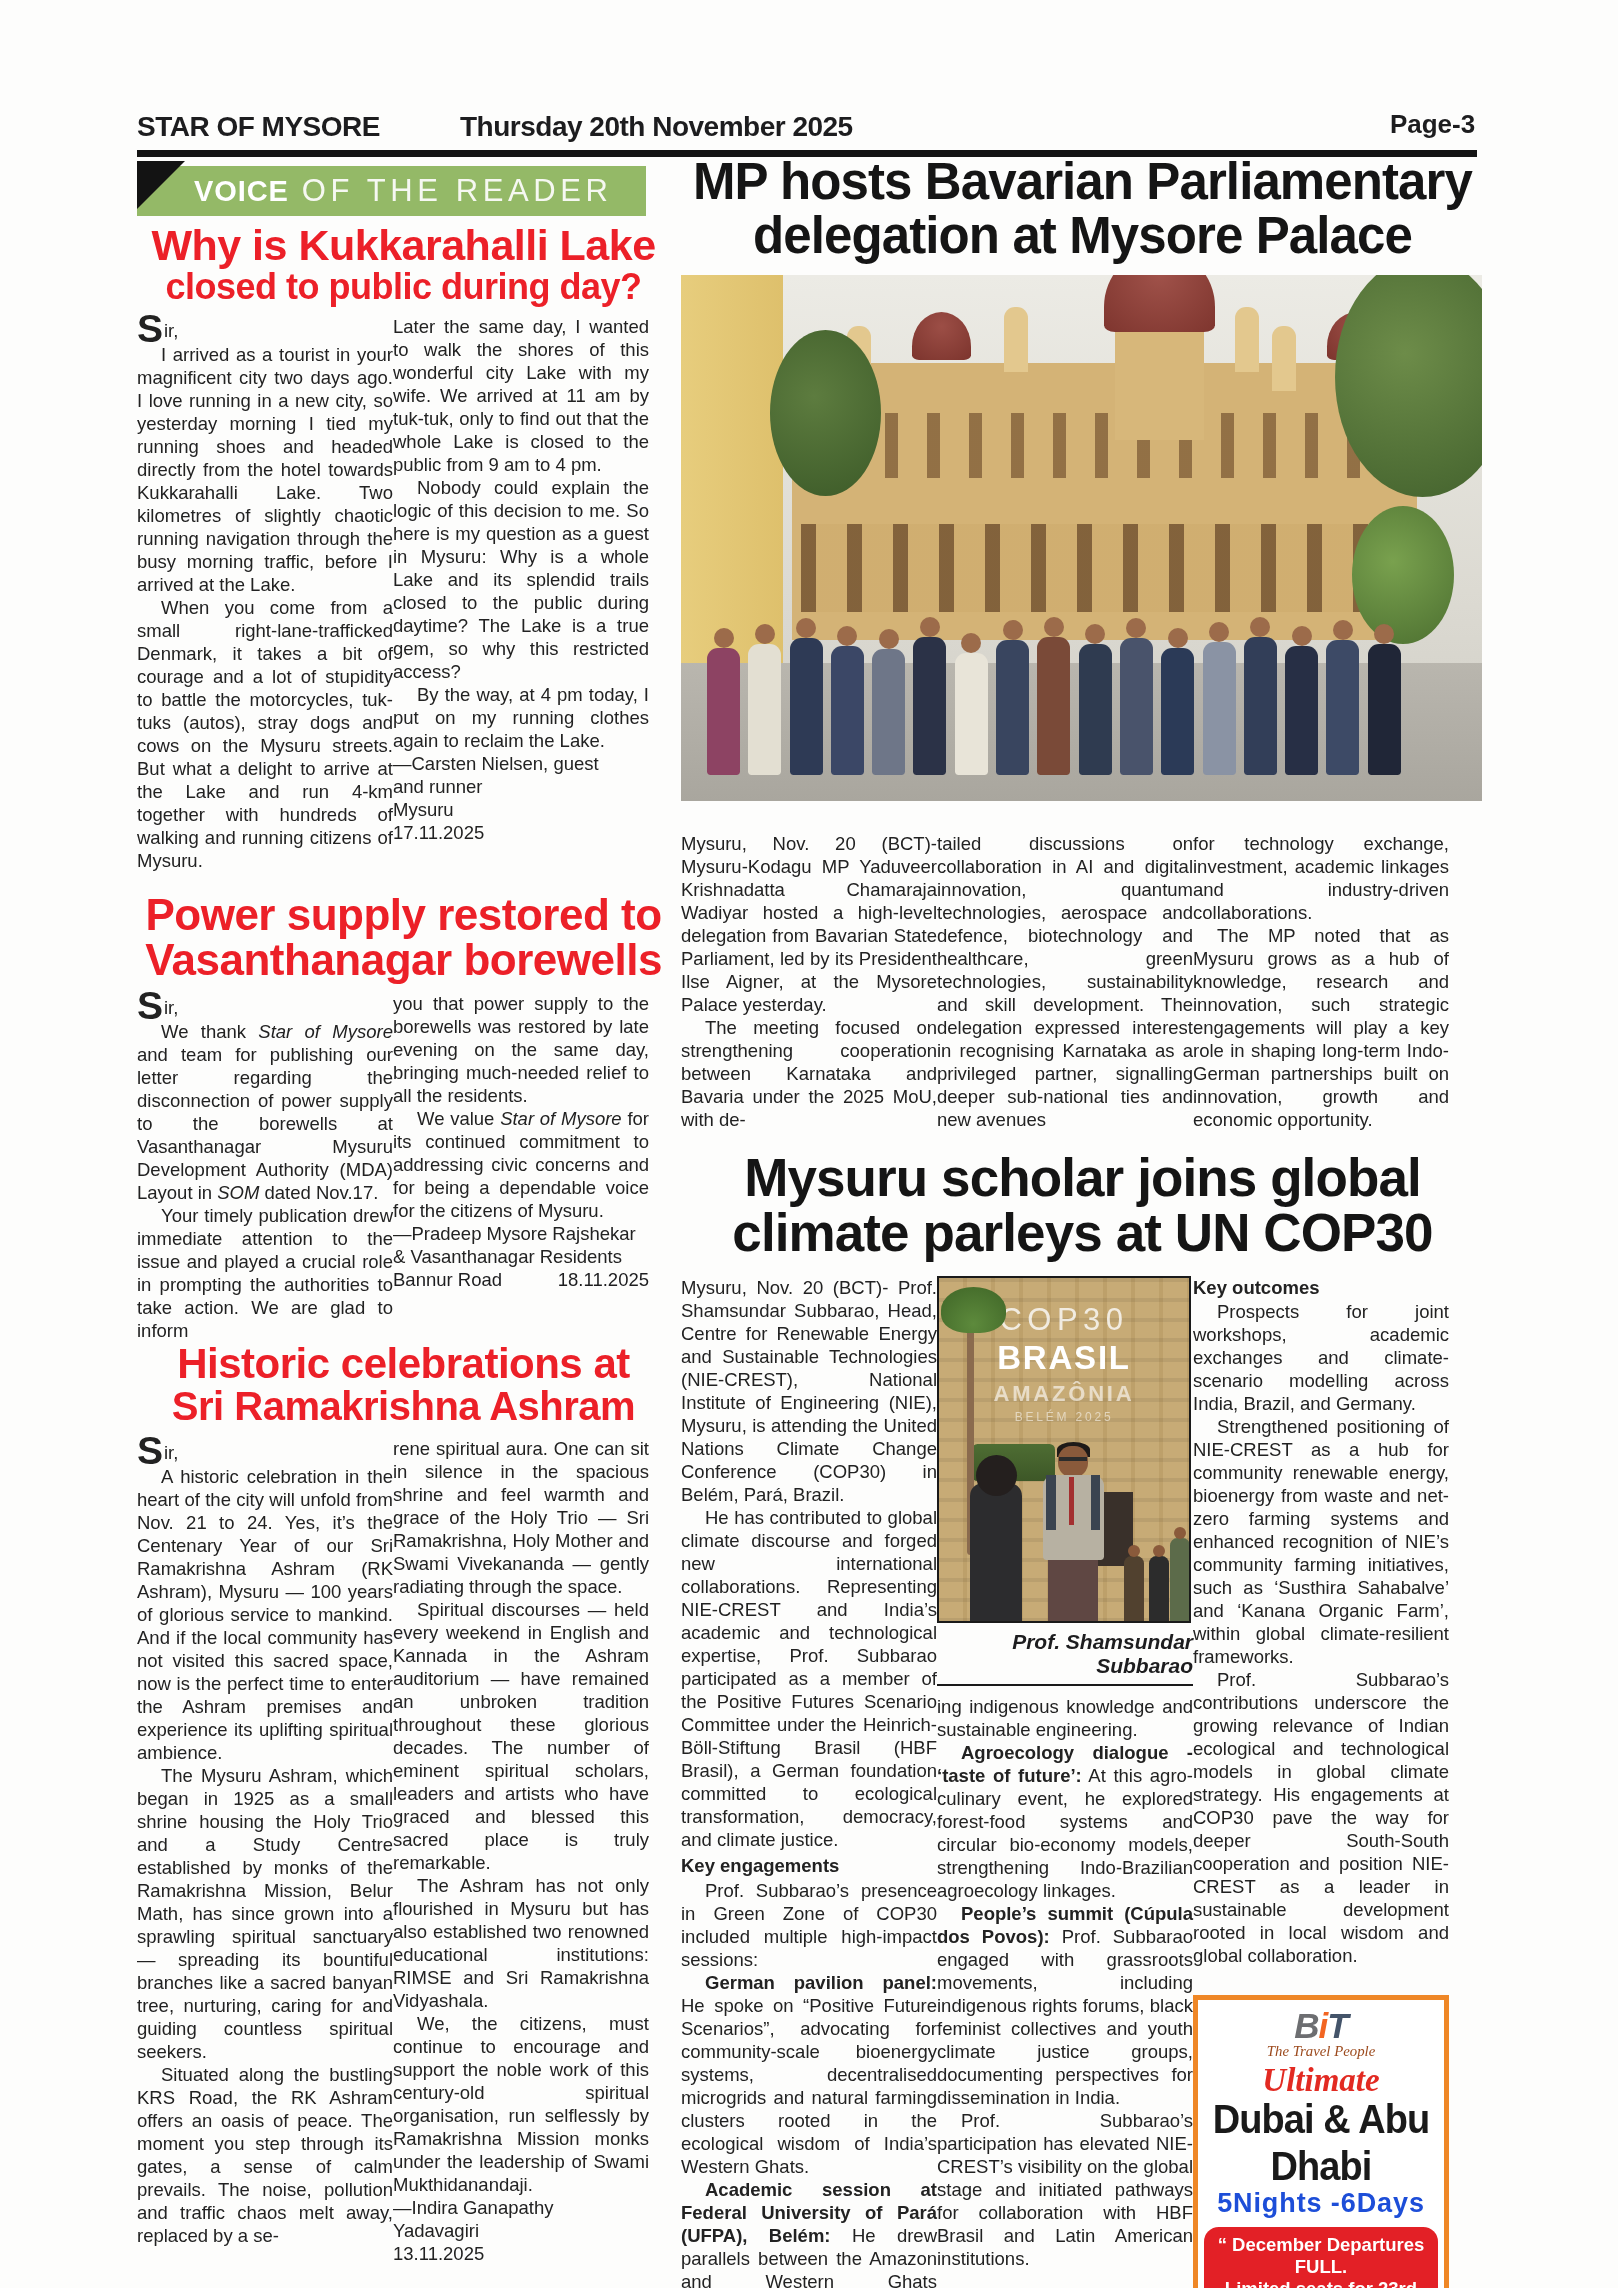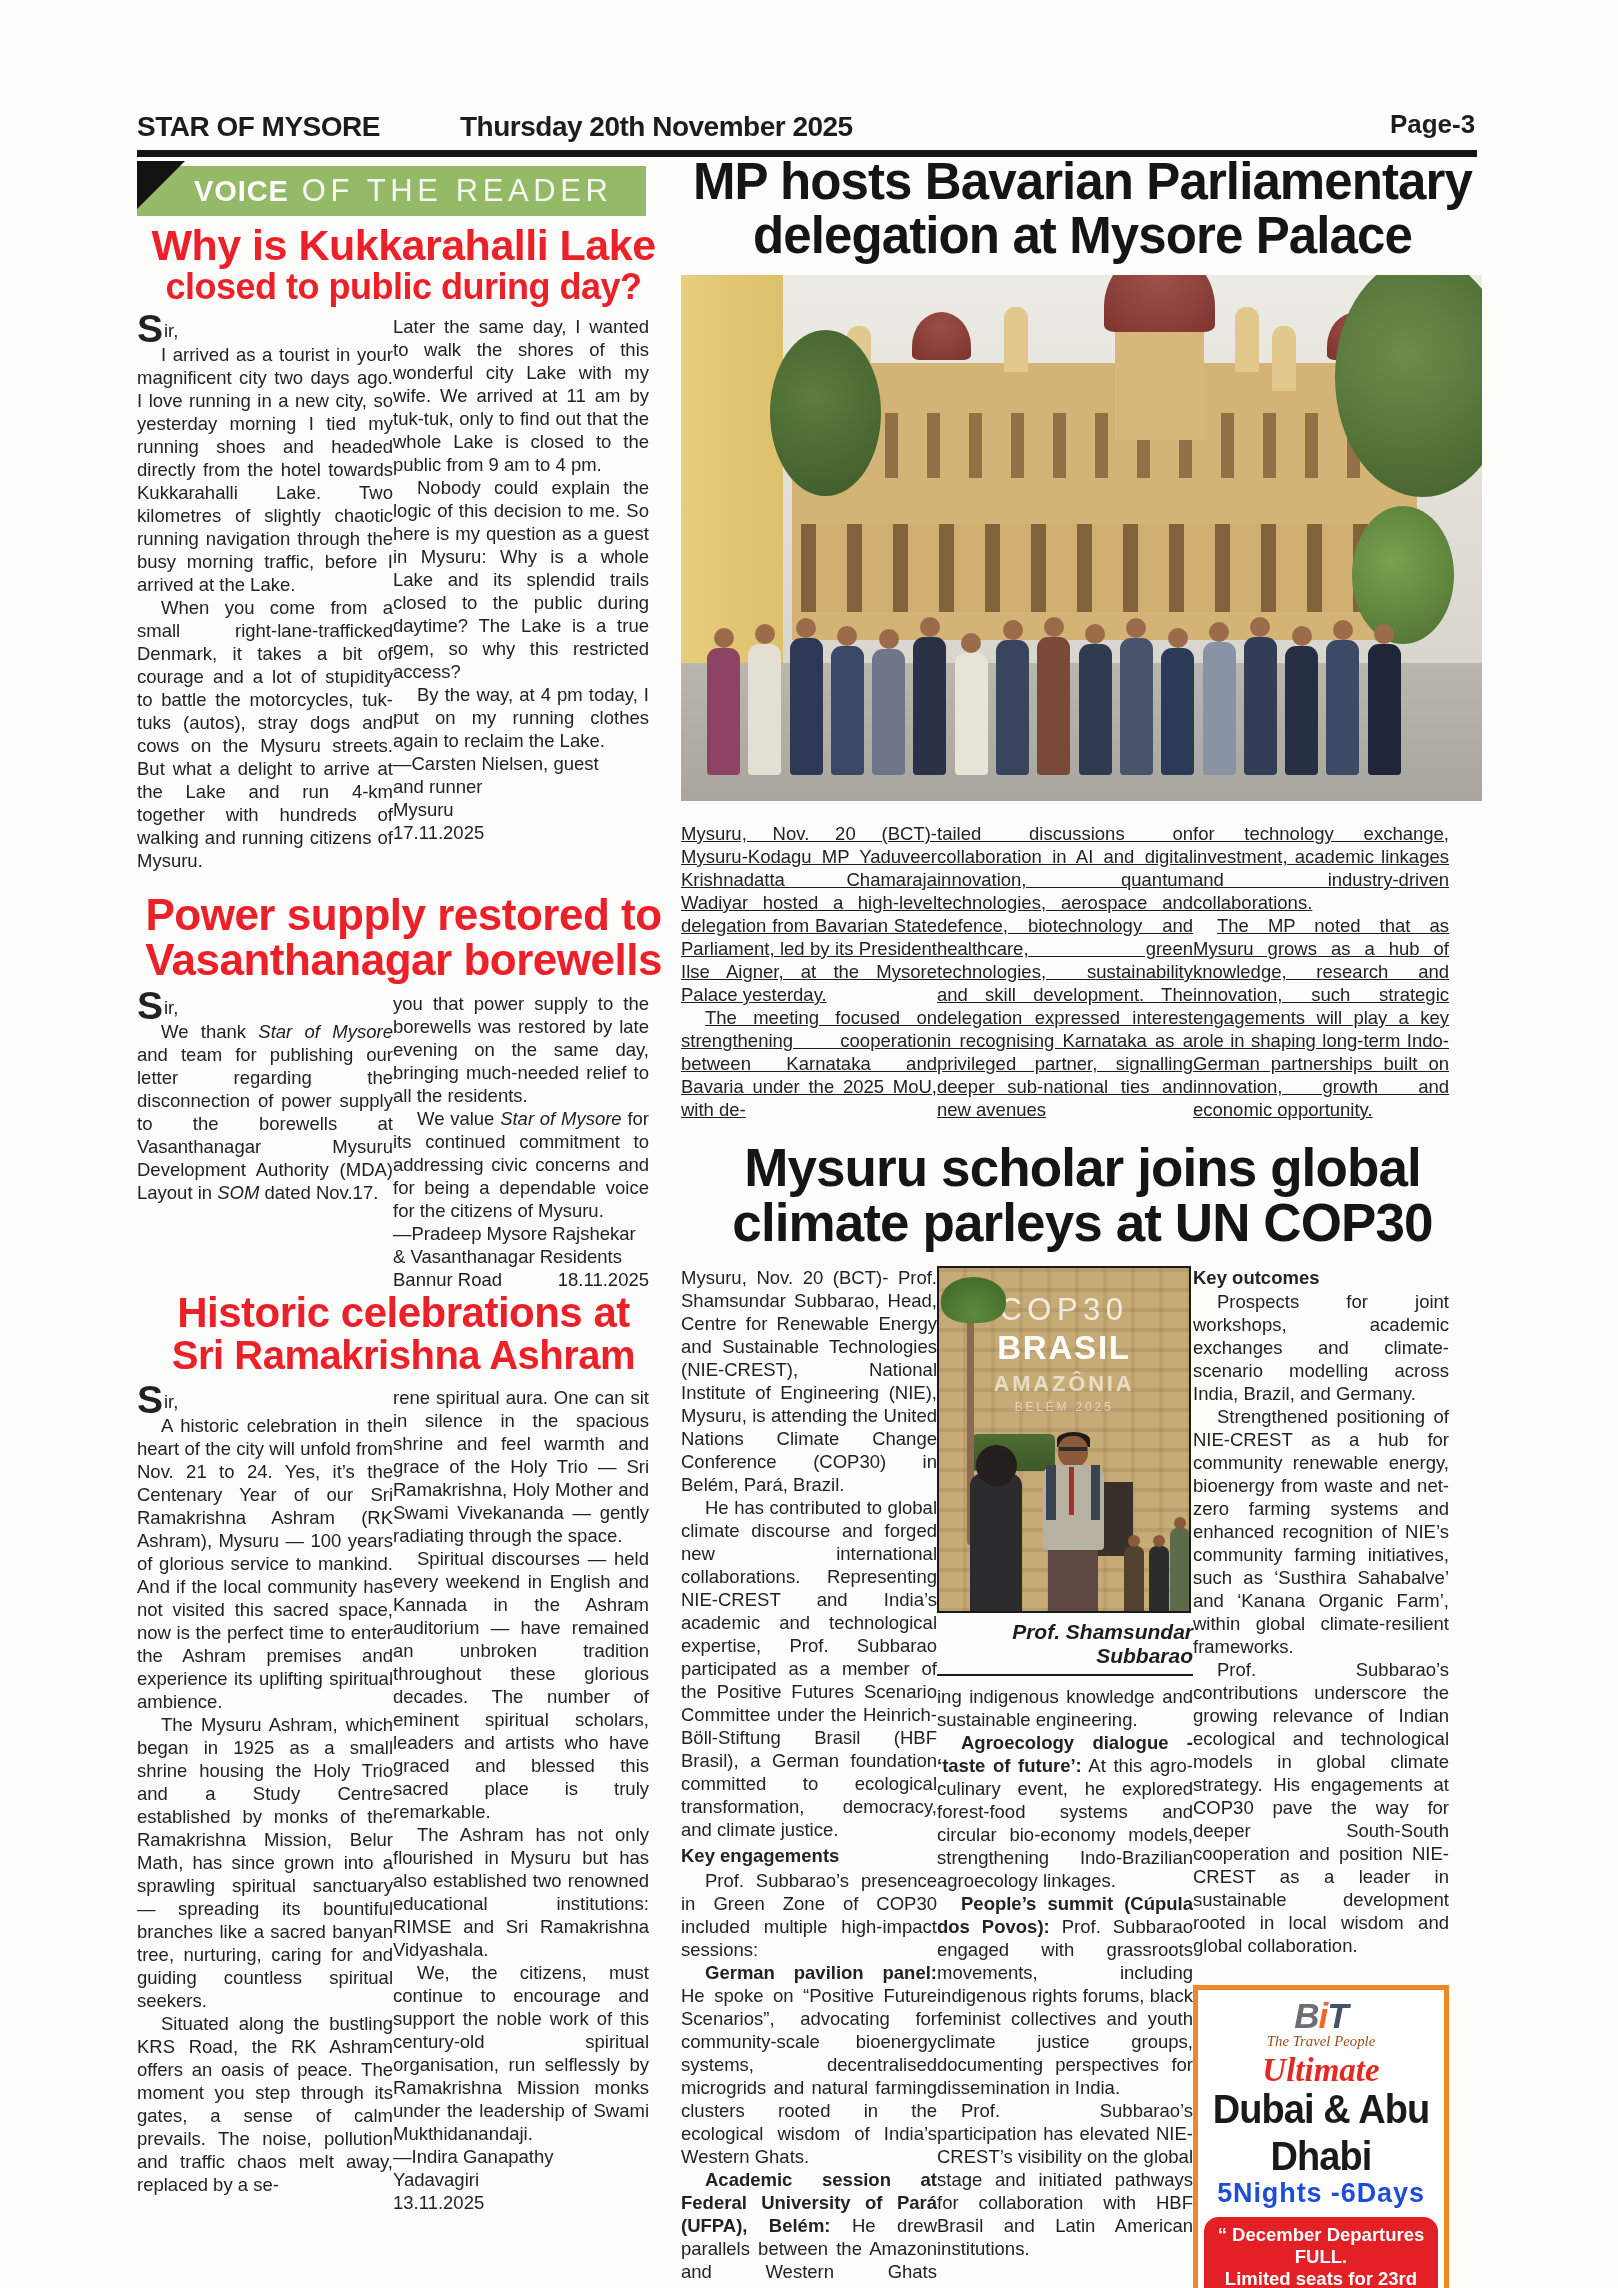--- a/index.html
+++ b/index.html
@@ -66,21 +66,21 @@
   .pal-ground { position:absolute; left:0; right:0; bottom:0; height:138px; background:linear-gradient(#b9b6ae,#a9a69e); }
   .tree { position:absolute; border-radius:50%; }
   .tree.tl { left:89px; top:55px; width:111px; height:166px; background:radial-gradient(circle at 40% 40%,#5d7c3f,#3c5a28); }
   .tree.tr { right:-28px; top:-18.5px; width:175px; height:240px; background:radial-gradient(circle at 40% 40%,#6d8c49,#41602c); }
   .tree.trb { right:28px; top:231px; width:102px; height:138px; background:radial-gradient(circle at 40% 40%,#79a14e,#4c6f30); }
   .crowd { position:absolute; left:26px; right:22px; bottom:26px; display:flex; align-items:flex-end; gap:8.3px; }
   .fig { position:relative; width:33px; height:var(--h,129px); background:var(--c,#2e3a55); border-radius:11px 11px 3.7px 3.7px; }
   .fig::before { content:""; position:absolute; left:6.5px; top:-20px; width:20px; height:20px; border-radius:50%; background:#9c6b4a; }
 
   
-  .mp-cols { margin-top:21px;text-decoration:underline; }
+  .mp-cols { margin-top:31px; }
 
   
   .cop-cols { margin-top:14.8px; }
   .photo-cop { position:relative; width:250px; height:343px; border:2.8px solid #1a1a1a; overflow:hidden;
       background:repeating-linear-gradient(90deg,#c7ab76 0 24px,#bda06a 24px 28px),#c3a671; }
   .cop-weave { position:absolute; inset:0; background:repeating-linear-gradient(#00000012 0 3.7px,transparent 3.7px 20px); }
   .cop-sign { position:absolute; left:0; right:0; top:24px; text-align:center; color:#fff; }
   .cop-sign .l1 { font-size:31px; letter-spacing:5.5px; color:#fdfdfdcc; font-weight:normal; }
   .cop-sign .l2 { font-size:33px; font-weight:bold; letter-spacing:1.8px; margin-top:1.8px; }
   .cop-sign .l3 { font-size:22px; font-weight:bold; letter-spacing:2.8px; color:#ffffff99; margin-top:3.7px; }
@@ -158,20 +158,21 @@
       </div>
     </div>
 
     <div>
       <div class="hl-red power-h1">Power supply restored to</div>
       <div class="hl-red power-h2">Vasanthanagar borewells</div>
       <div class="cols body-block">
         <div class="col">
           <p class="body opener"><span class="dropcap">S</span><span>ir,</span></p>
           <p class="body"><span>We thank </span><i>Star of Mysore</i><span> and team for publishing our letter regarding the disconnection of power supply to the borewells at Vasanthanagar Mysuru Development Authority (MDA) Layout in </span><i>SOM</i><span> dated Nov.17.</span></p>
+          <p class="body">Your timely publication drew immediate attention to the issue and played a crucial role in prompting the authorities to take action. We are glad to inform</p>
         </div>
         <div class="col">
           <p class="body noindent">you that power supply to the borewells was restored by late evening on the same day, bringing much-needed relief to all the residents.</p>
           <p class="body"><span>We value </span><i>Star of Mysore</i><span> for its continued commitment to addressing civic concerns and for being a dependable voice for the citizens of Mysuru.</span></p>
           <p class="body sig"><span>—Pradeep Mysore Rajshekar</span><br><span>&amp; Vasanthanagar Residents</span></p>
           <div class="pd-row">
             <span>Bannur Road</span>
             <span>18.11.2025</span>
           </div>
         </div>

